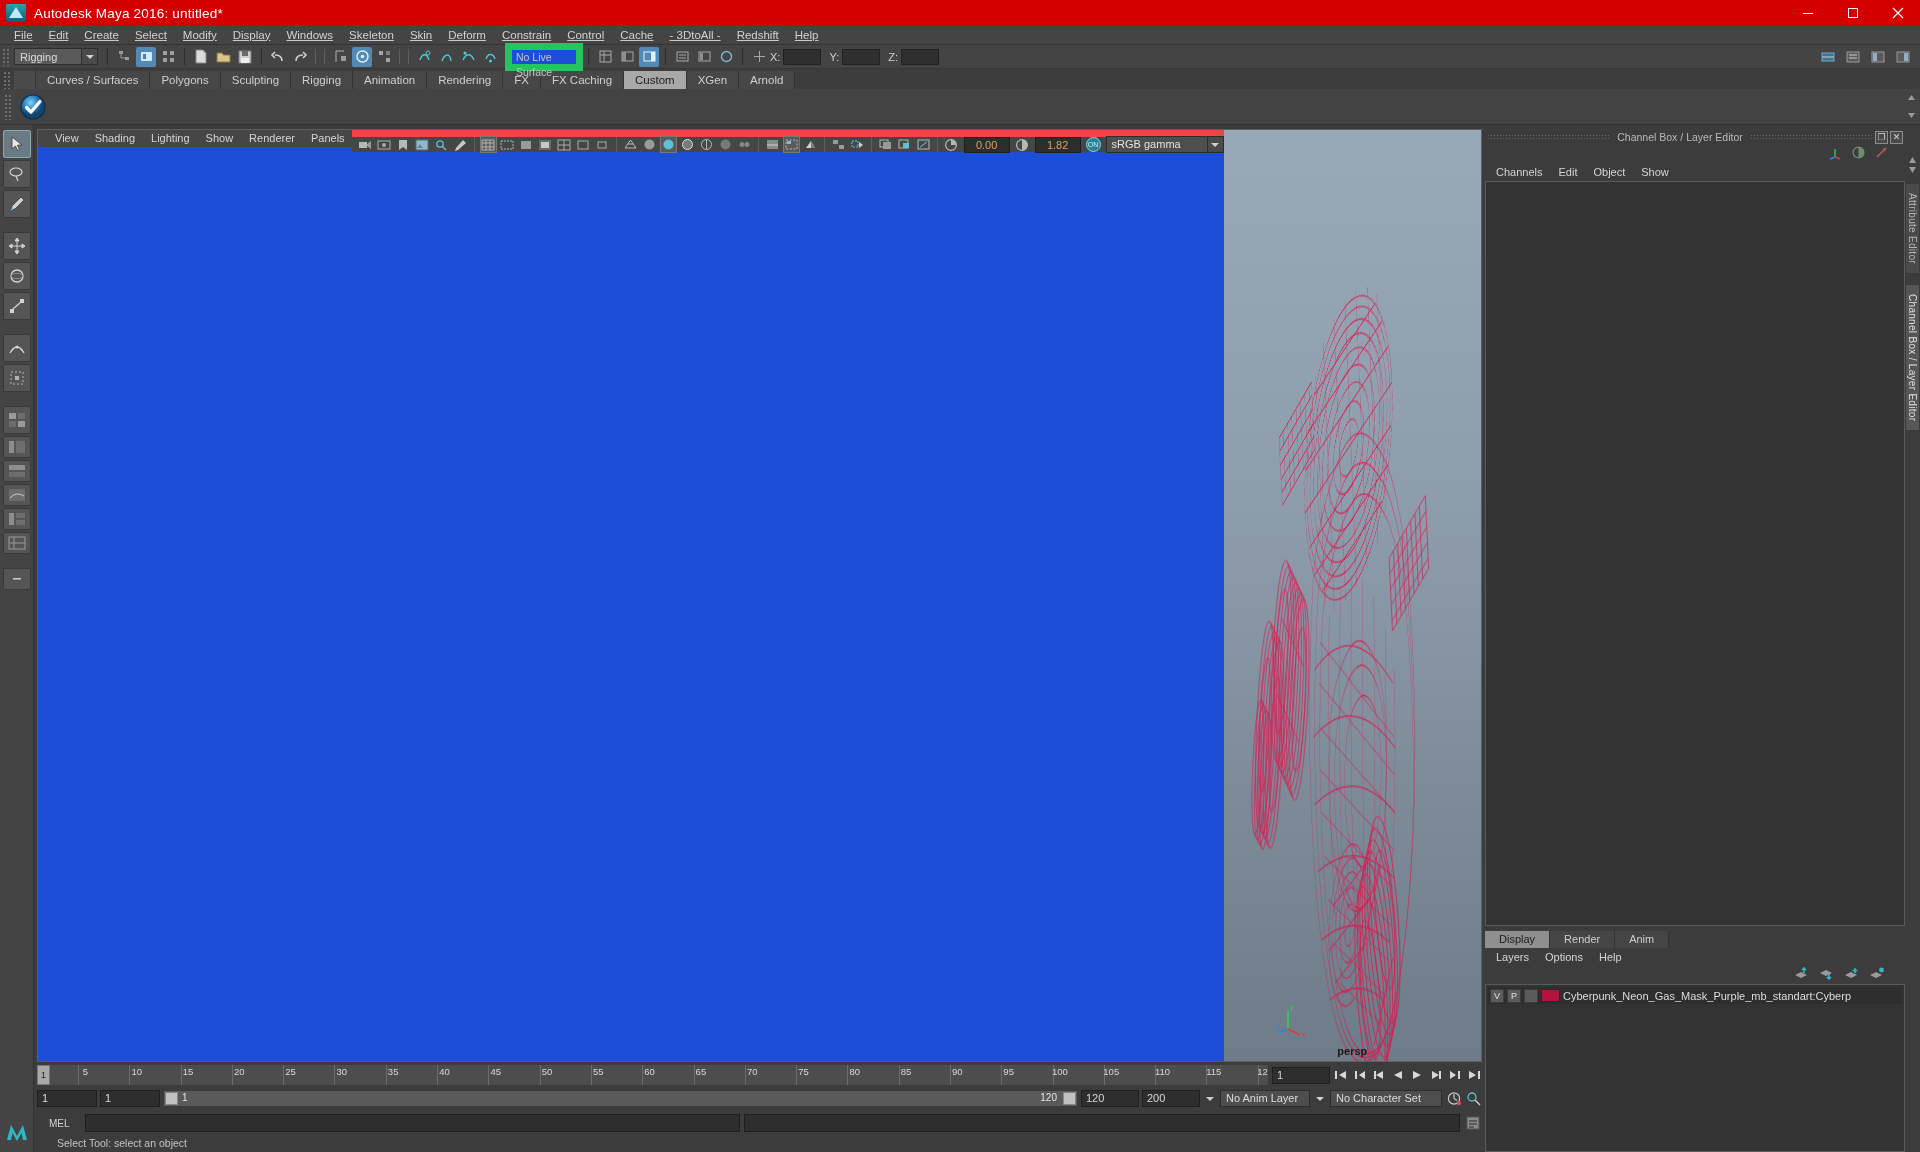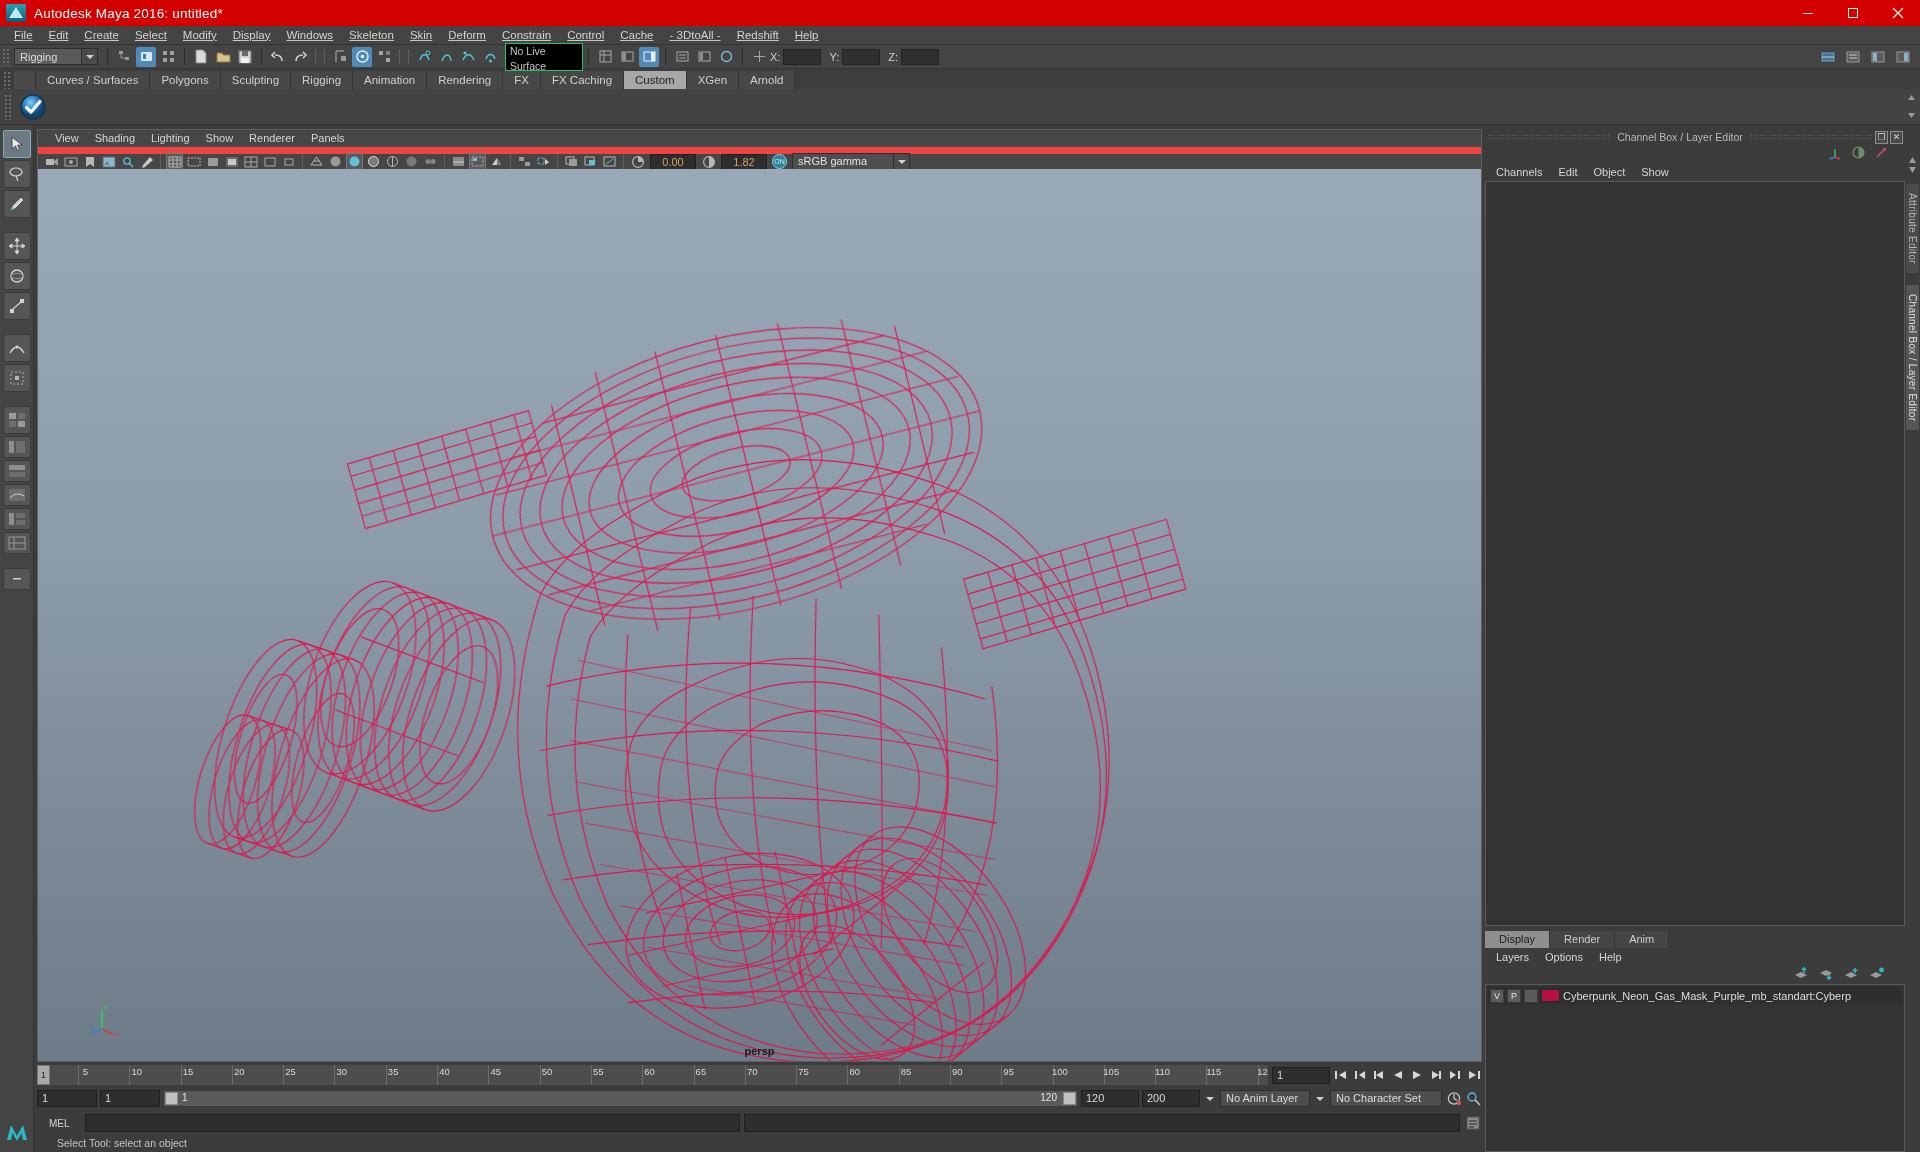--- a/index.html
+++ b/index.html
@@ -47,21 +47,21 @@
     position:relative; margin-right:4px;
   }
   .mode-select .arrow{ position:absolute; right:0; top:0; bottom:0; width:16px; background:#4a4a4a;
      border-left:1px solid #2e2e2e; display:flex;align-items:center;justify-content:center;}
   .tri-d{width:0;height:0;border-left:4px solid transparent;border-right:4px solid transparent;border-top:4px solid #cfcfcf;}
   .sep { width:1px; height:17px; background:#2f2f2f; margin:0 5px; }
   .sepv { width:0; height:15px; border-left:1px solid #5d5d5d; margin:0 4px;}
   .tbtn { width:20px; height:20px; display:flex;align-items:center;justify-content:center;
           margin:0 1px; border-radius:2px;}
   .tbtn.on{ background:#5389b5; }
-  .live-surface { width:78px; height:28px; background:#000000; border:1px solid #22c55e;
+  .live-surface { width:78px; height:28px; background:#1d4ed8; border:7px solid #22c55e;
      color:#c6c6c6; font-size:10.5px; line-height:15px; padding-left:4px; margin-left:4px;}
   .coordfield { width:38px; height:16px; background:#2f2f2f; border:1px solid #222; margin-right:8px;}
   .axis-lbl{font-size:11px;color:#d0d0d0;margin-right:3px;}
   .status-right{ position:absolute; right:6px; top:2px; display:flex; align-items:center; gap:3px;}
 
   
   .shelf-tabs { height:20px; background:#3d3d3d; display:flex; align-items:flex-end; flex:0 0 20px; }
   .shelf-tabs .grip2 { width:9px;height:18px;margin:0 2px 0 3px;
         background-image:radial-gradient(circle,#6e6e6e 1px,transparent 1px);background-size:4px 4px;}
   .stab { height:18px; line-height:18px; padding:0 11px; font-size:11.5px; color:#cfcfcf;
@@ -85,22 +85,22 @@
   .tool { width:28px;height:28px;display:flex;align-items:center;justify-content:center;
           background:#555; border:1px solid #3a3a3a; border-radius:2px;}
   .tool.sel{ background:#6c7a86; border-color:#8aa; }
   .tool.small{ height:22px; }
   .toolgap{height:10px;}
   .maya-logo{ margin-top:auto; margin-bottom:6px; width:28px;height:28px;}
 
   
   .center { flex:1 1 auto; display:flex; flex-direction:column; min-width:0; background:#3c3c3c;
             padding:4px 3px 0 3px;}
-  .vp-panel { flex:1 1 auto; display:flex; flex-direction:column; border:1px solid #5f5f5f; min-height:0;
-              background:#701a75;}
+  .vp-panel { flex:1 1 auto; display:flex; flex-direction:row; border:1px solid #5f5f5f; min-height:0;
+              background:#1d4ed8;}
   .vp-menu { height:17px; background:#464646; display:flex; align-items:center; padding-left:10px; gap:2px;
              flex:0 0 17px;}
   .vp-menu .vmi{ font-size:11px; color:#d5d5d5; padding:0 7px; line-height:17px;}
   .vp-tools { height:22px; background:#464646; display:flex; align-items:center; padding-left:4px;
               flex:0 0 22px; border-top:7px solid #ef4444;}
   .vtbtn{ width:17px;height:17px;display:flex;align-items:center;justify-content:center;margin:0 1px;}
   .vtbtn.on{background:#5a5a5a;border:1px solid #777;}
   .numfield{ width:46px;height:16px;background:#2d2d2d;border:1px solid #1f1f1f;color:#d8a060;
      font-size:11px;line-height:14px;text-align:center;margin:0 3px;}
   .gamma-sel{ width:118px;height:17px;background:#4e4e4e;border:1px solid #2d2d2d;color:#e2e2e2;

